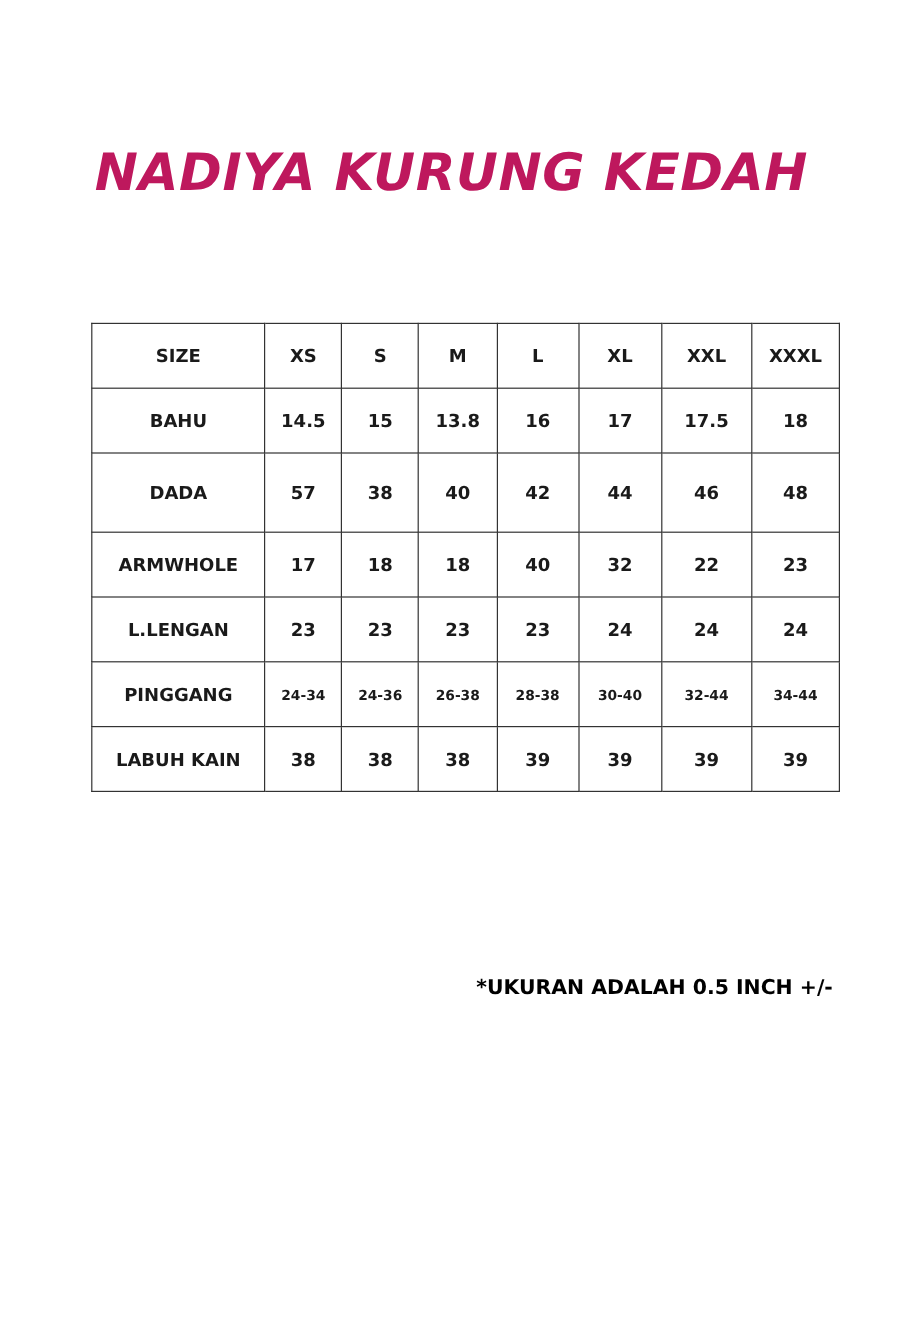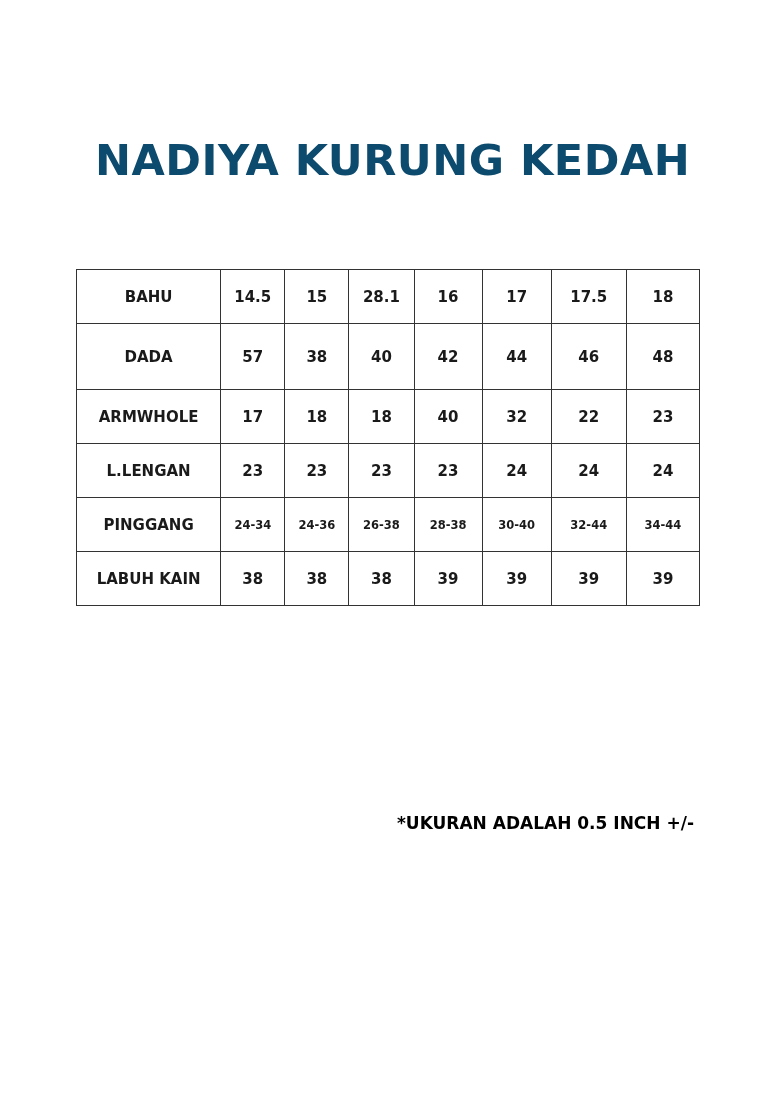--- a/index.html
+++ b/index.html
@@ -12,28 +12,29 @@
       height: 1100px;
       position: relative;
       overflow: hidden;
       font-family: "DejaVu Sans", sans-serif;
       color: #111111;
     }
     .title {
       position: absolute;
       left: 79px;
       top: 114px;
-      margin: 16px;
+      margin: 0;
       font-family: "DejaVu Sans", sans-serif;
       font-weight: bold;
       font-size: 43px;
       line-height: 60px;
       letter-spacing: 0.5px;
-      color: #0c4a6e;
+      color: #be185d;
       white-space: nowrap;
+      font-style: italic;
     }
     table.size-chart {
       position: absolute;
       left: 76px;
       top: 269px;
       border-collapse: collapse;
       table-layout: fixed;
       width: 624px;
     }
     table.size-chart td {
@@ -74,24 +75,34 @@
     <col style="width:64px">
     <col style="width:64px">
     <col style="width:65px">
     <col style="width:68px">
     <col style="width:69px">
     <col style="width:75px">
     <col style="width:73px">
   </colgroup>
   <tbody>
     <tr style="height:54px">
+      <td>SIZE</td>
+      <td>XS</td>
+      <td>S</td>
+      <td>M</td>
+      <td>L</td>
+      <td>XL</td>
+      <td>XXL</td>
+      <td>XXXL</td>
+    </tr>
+    <tr style="height:54px">
       <td>BAHU</td>
       <td>14.5</td>
       <td>15</td>
-      <td>28.1</td>
+      <td>13.8</td>
       <td>16</td>
       <td>17</td>
       <td>17.5</td>
       <td>18</td>
     </tr>
     <tr style="height:66px">
       <td>DADA</td>
       <td>57</td>
       <td>38</td>
       <td>40</td>

